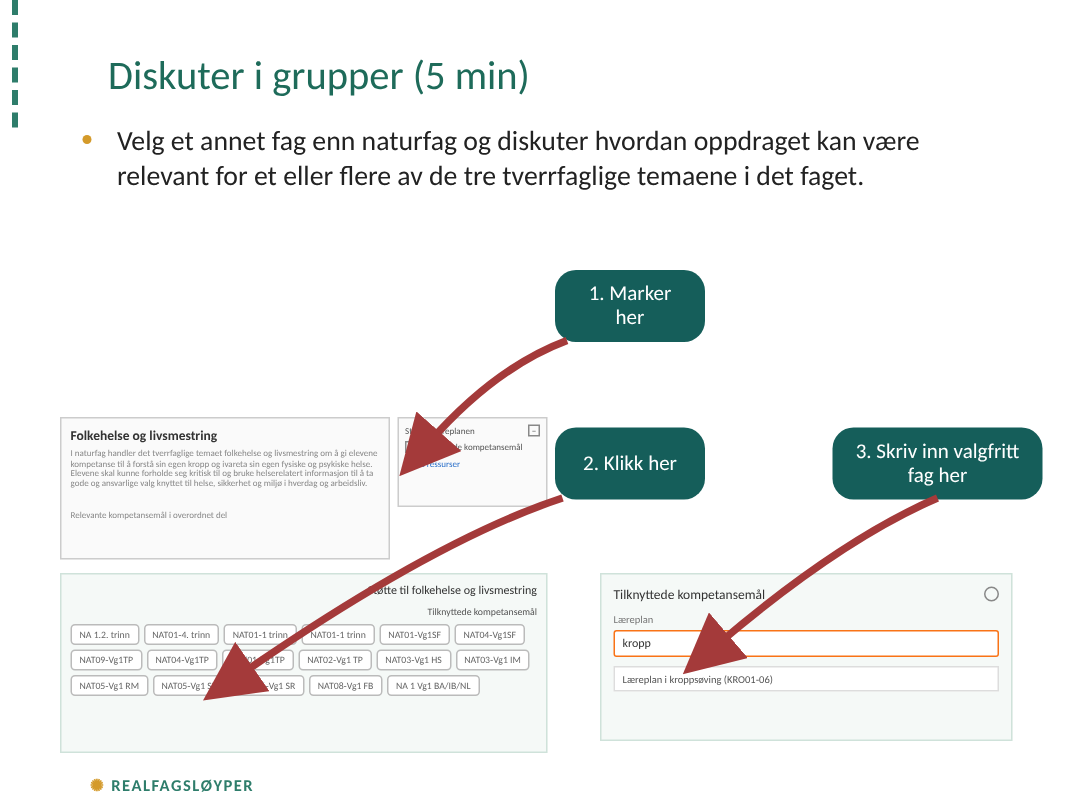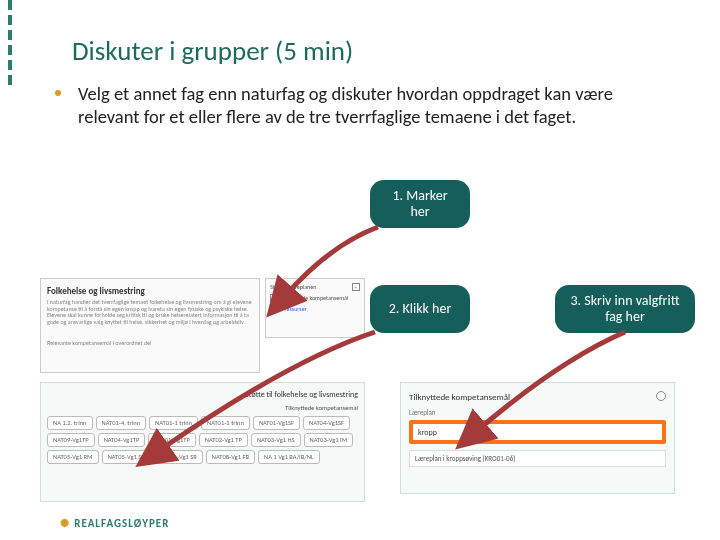--- a/index.html
+++ b/index.html
@@ -23,21 +23,21 @@
   .s2 .row { display: flex; align-items: center; gap: 3px; margin-bottom: 3px; }
   .s2 .chk { width: 8px; height: 8px; border: 1px solid #888; display: inline-block; font-size: 7px; line-height: 6px; text-align: center; }
   .s2 .link { color: #2a6fc9; }
   .s3 { left: 40px; top: 382px; width: 325px; height: 120px; padding: 6px; background: #f5f9f7; border-color: #cfe2da; text-align: right; }
   .s3 .hdr { font-size: 8px; color: #333; margin-bottom: 5px; }
   .s3 .pills { display: flex; flex-wrap: wrap; gap: 3px; }
   .s3 .pill { border: 1px solid #bbb; border-radius: 3px; padding: 2px 5px; font-size: 6.5px; color: #666; background: #fff; }
   .s4 { left: 400px; top: 382px; width: 275px; height: 112px; padding: 8px; background: #f5f9f7; border-color: #cfe2da; }
   .s4 .hdr { font-size: 9px; color: #333; margin-bottom: 6px; }
   .s4 .lbl { font-size: 7px; color: #777; margin-bottom: 3px; }
-  .s4 .inp { border: 4px solid #f97316; background: #fff; padding: 3px 5px; font-size: 8px; color: #333; border-radius: 2px; margin-bottom: 6px; }
+  .s4 .inp { border: 1px solid #f97316; background: #fff; padding: 3px 5px; font-size: 8px; color: #333; border-radius: 2px; margin-bottom: 6px; }
   .s4 .result { border: 1px solid #ddd; background: #fff; padding: 3px 5px; font-size: 7px; color: #555; }
   .s4 .icon-s { position: absolute; right: 8px; top: 8px; width: 10px; height: 10px; border: 1px solid #888; border-radius: 50%; }
   .arrow { position: absolute; pointer-events: none; }
   .arrow svg { overflow: visible; }
   .logo { position: absolute; left: 60px; bottom: 10px; font-size: 11px; letter-spacing: 1px; color: #2e7d6b; font-weight: 600; }
   .logo .gear { color: #d49a2a; margin-right: 4px; }
 </style>
 </head>
 <body>
 

